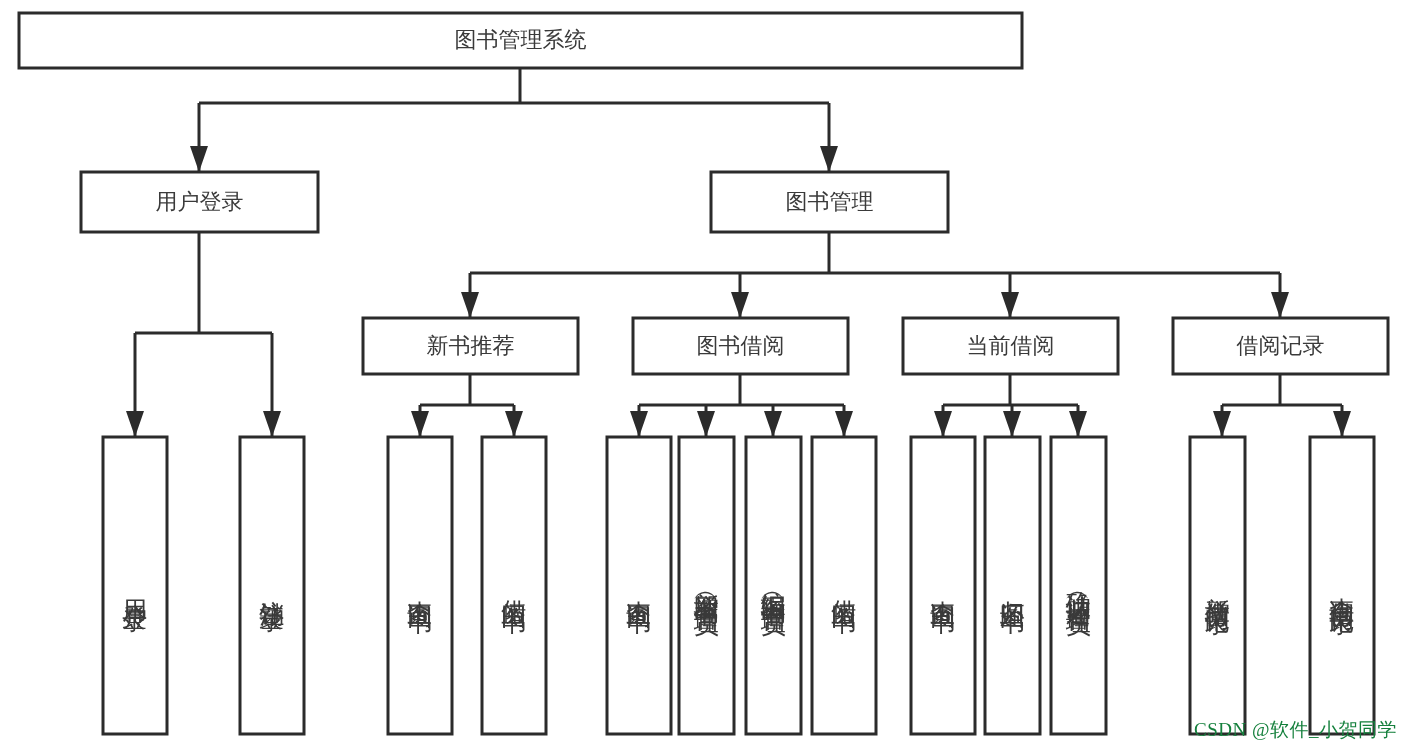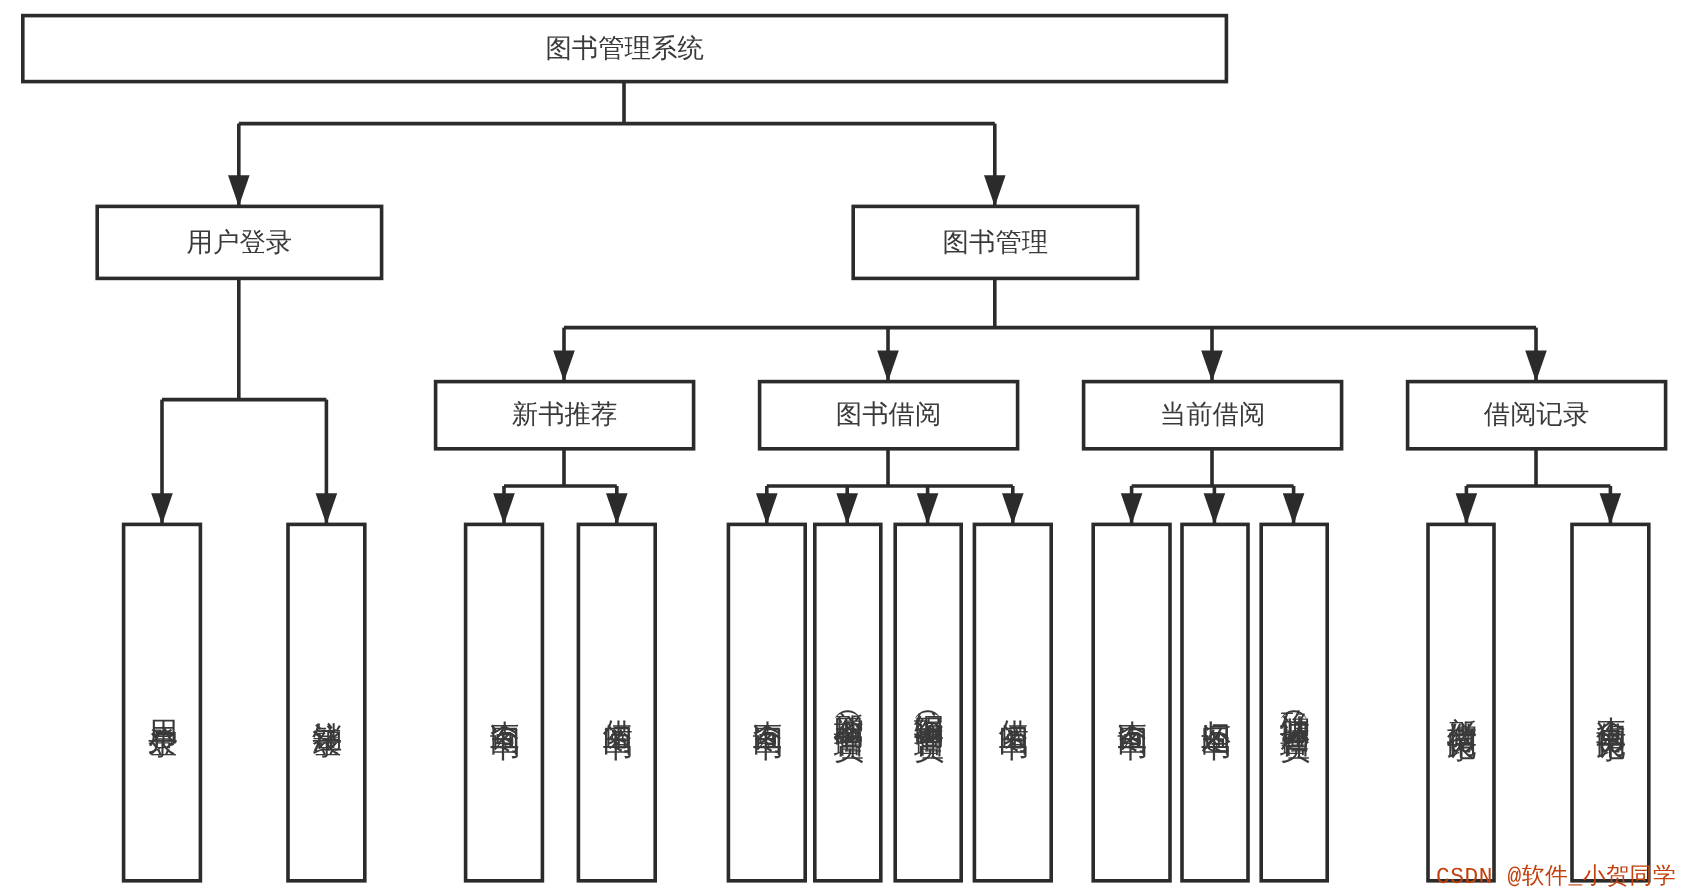--- a/index.html
+++ b/index.html
@@ -62,23 +62,23 @@
     align-items: center;
     justify-content: center;
     text-align: center;
     white-space: nowrap;
     user-select: none;
   }
   #watermark {
     position: absolute;
     right: 8px;
     bottom: 4px;
-    font-family: Liberation Mono, monospace;
+    font-family: Liberation Serif, serif;
     font-size: 19px;
-    color: #c2410c;
+    color: #15803d;
     letter-spacing: 0.5px;
     white-space: nowrap;
     pointer-events: none;
   }
 </style>
 </head>
 <body>
 
 <div id="diagram-root">
 

